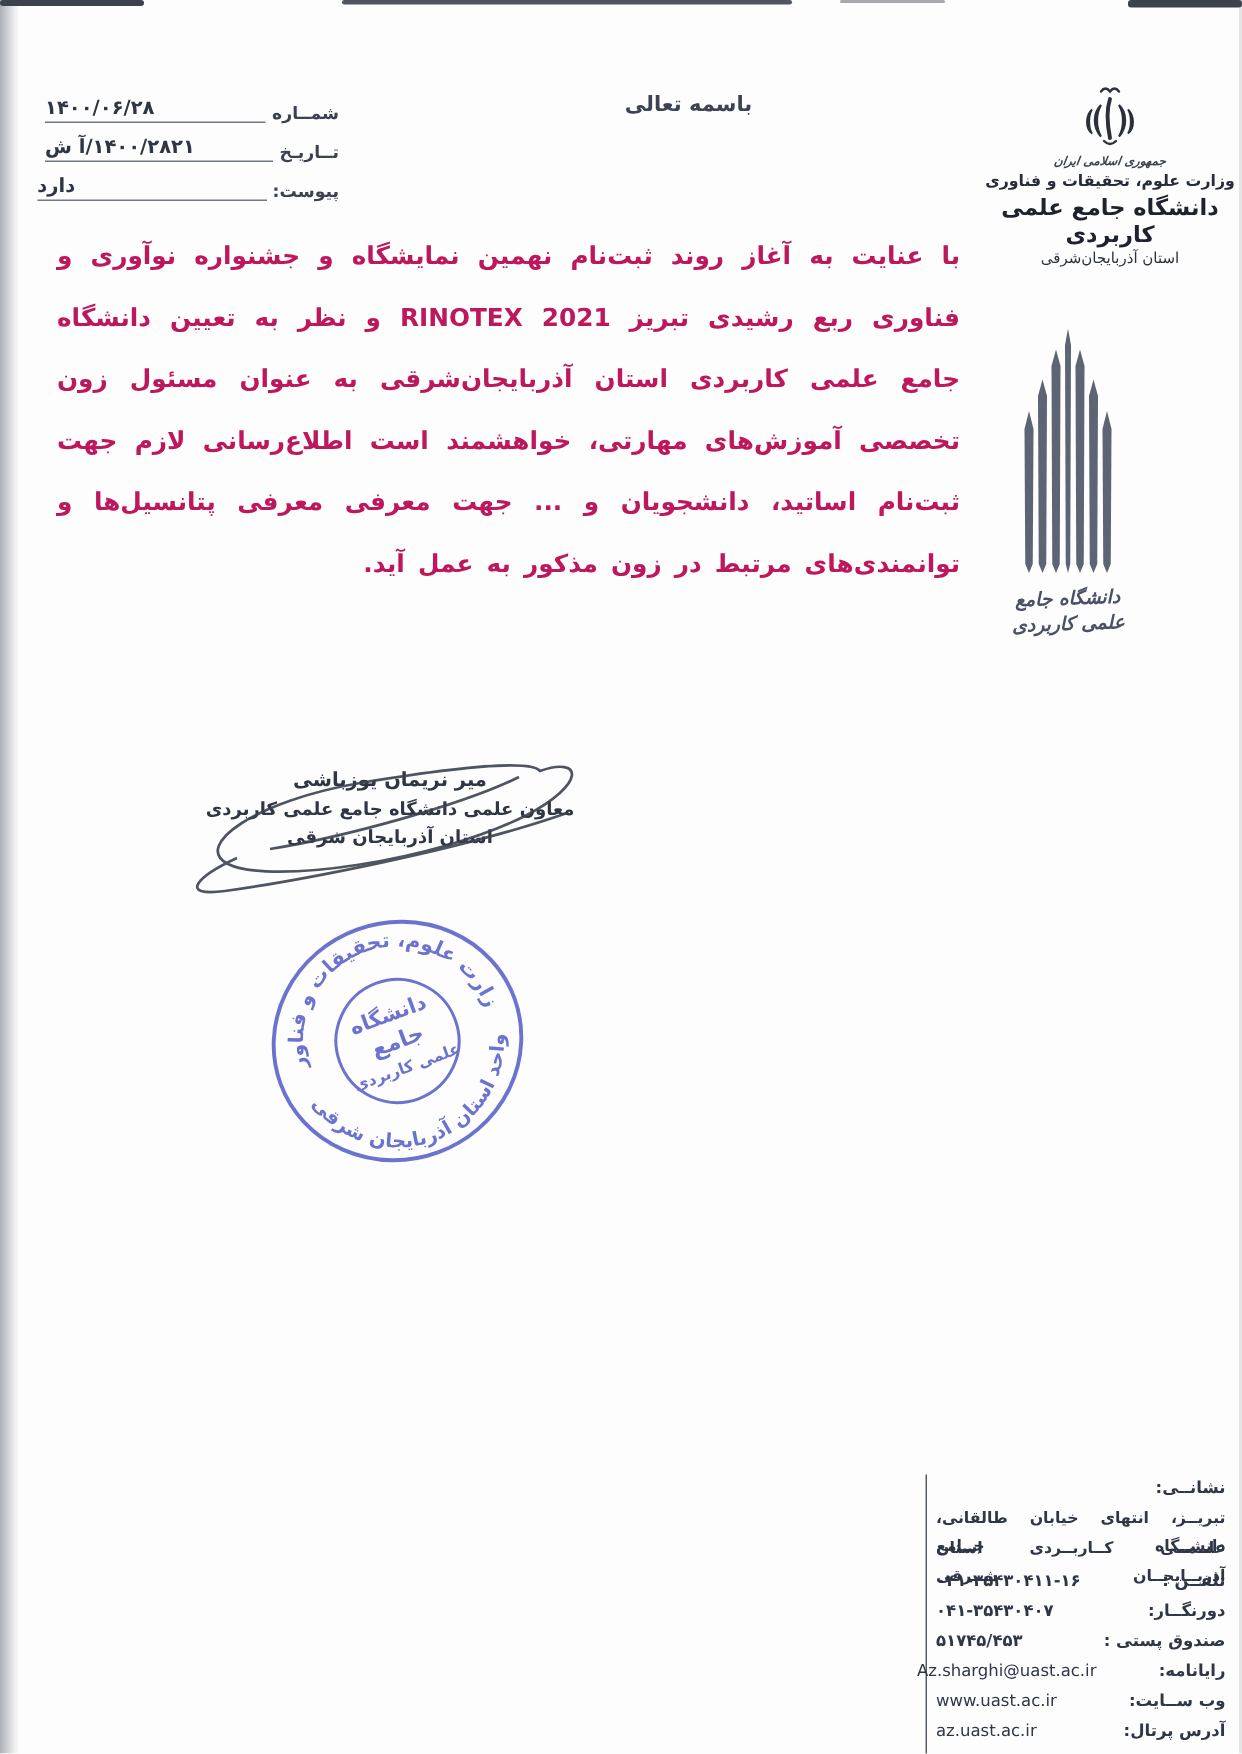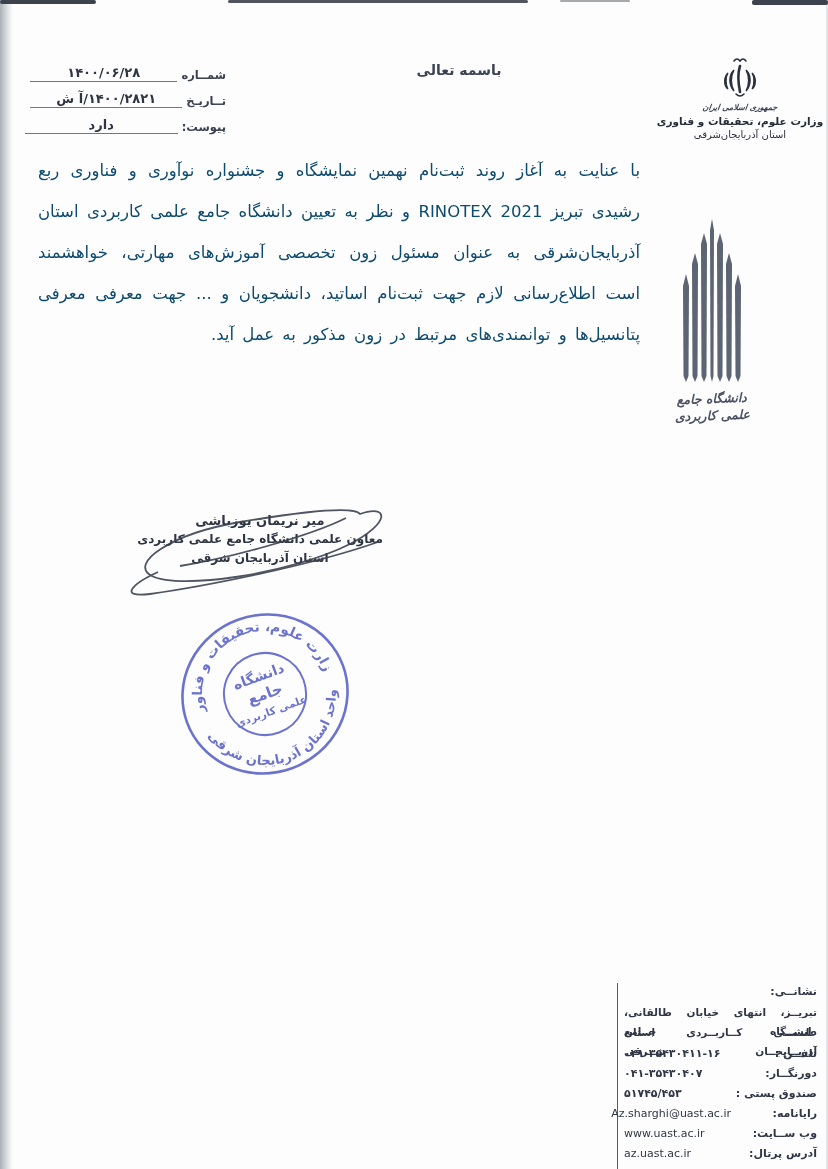--- a/index.html
+++ b/index.html
@@ -14,38 +14,38 @@
   
   .edge-left{left:0;top:0;width:13px;height:1169px;
     background:linear-gradient(to right,#aab0b6,#cfd3d7 40%,#eceef0 75%,#fdfdfe);}
   .smudge{background:#3d434c;border-radius:2px;}
   .edge-right{right:0;top:0;width:2px;height:1169px;background:#e3e6e9;}
 
   
   .meta{left:30px;top:56px;width:196px;direction:rtl;}
   .meta-row{display:flex;align-items:flex-end;height:26px;}
   .meta-label{font-size:11.5px;font-weight:bold;color:#3a4150;white-space:nowrap;margin-left:4px;}
-  .meta-line{flex:1;border-bottom:1.2px solid #707682;text-align:center;
+  .meta-line{flex:1;border-bottom:1.2px solid #707682;text-align:left;
     font-size:13px;font-weight:bold;color:#2e3543;padding-bottom:1px;white-space:nowrap;}
   .meta-line.short{flex:0 0 78%;}
 
   .besmele{left:384px;top:62px;width:150px;text-align:center;
     font-size:14px;font-weight:bold;color:#3c4454;}
 
   
   .letterhead{left:656px;top:56px;width:168px;text-align:center;direction:rtl;}
   .letterhead .emblem{height:46px;margin-bottom:1px;}
   .lh-country{font-size:8px;font-style:italic;font-weight:bold;color:#3d4452;transform:skewX(-8deg);}
   .lh-ministry{font-size:10.5px;font-weight:bold;color:#262c38;margin-top:3px;}
   .lh-university{font-size:15px;font-weight:bold;color:#1d222c;margin-top:2px;letter-spacing:.2px;}
   .lh-province{font-size:10px;font-weight:normal;color:#2b313d;margin-top:2px;}
 
   
   .body-text{left:38px;top:150px;width:602px;direction:rtl;text-align:justify;}
-  .body-text p{margin:0 0 3px 0;font-size:16.5px;font-weight:normal;color:#0c4a6e;
+  .body-text p{margin:0 0 3px 0;font-size:16.5px;font-weight:bold;color:#be185d;
     line-height:41px;word-spacing:3px;}
 
   
   .side-logo{left:646px;top:216px;width:132px;text-align:center;}
   .side-logo svg{display:block;margin:0 auto;}
   .callig{direction:rtl;font-size:12.5px;font-weight:bold;font-style:italic;
     color:#4a5163;line-height:17px;margin-top:6px;transform:rotate(-2deg);}
 
   
   .signature{left:132px;top:511px;width:256px;text-align:center;direction:rtl;}
@@ -104,20 +104,21 @@
         <path d="M9 17 C4.5 21,4.5 30,9 33 C6.5 29,6.5 21,9 17 Z" fill="#2b303b" stroke-width="1.2"></path>
         <path d="M27 14 C32.5 19,32.5 29,27 35 C30.5 29,30.5 20,27 14 Z" fill="#2b303b" stroke-width="1.4"></path>
         <path d="M33 17 C37.5 21,37.5 30,33 33 C35.5 29,35.5 21,33 17 Z" fill="#2b303b" stroke-width="1.2"></path>
         <path d="M15 5 q3 -4 6 0 q3 -4 6 0" stroke-width="1.6"></path>
         <path d="M17 38 q4 4 8 0" stroke-width="1.6"></path>
       </g>
     </svg>
   </div>
   <div class="lh-country">جمهوری اسلامی ایران</div>
   <div class="lh-ministry">وزارت علوم، تحقیقات و فناوری</div>
+  <div class="lh-university">دانشگاه جامع علمی کاربردی</div>
   <div class="lh-province">استان آذربایجان‌شرقی</div>
 </div>
 
 <div class="abs body-text">
   <p>با عنایت به آغاز روند ثبت‌نام نهمین نمایشگاه و جشنواره نوآوری و فناوری ربع رشیدی تبریز RINOTEX 2021 و نظر به تعیین دانشگاه جامع علمی کاربردی استان آذربایجان‌شرقی به عنوان مسئول زون تخصصی آموزش‌های مهارتی، خواهشمند است اطلاع‌رسانی لازم جهت ثبت‌نام اساتید، دانشجویان و ... جهت معرفی معرفی پتانسیل‌ها و توانمندی‌های مرتبط در زون مذکور به عمل آید.</p>
 </div>
 
 <div class="abs side-logo">
   <svg width="62" height="168" viewBox="0 0 62 168">
     <g fill="#5d6575">

